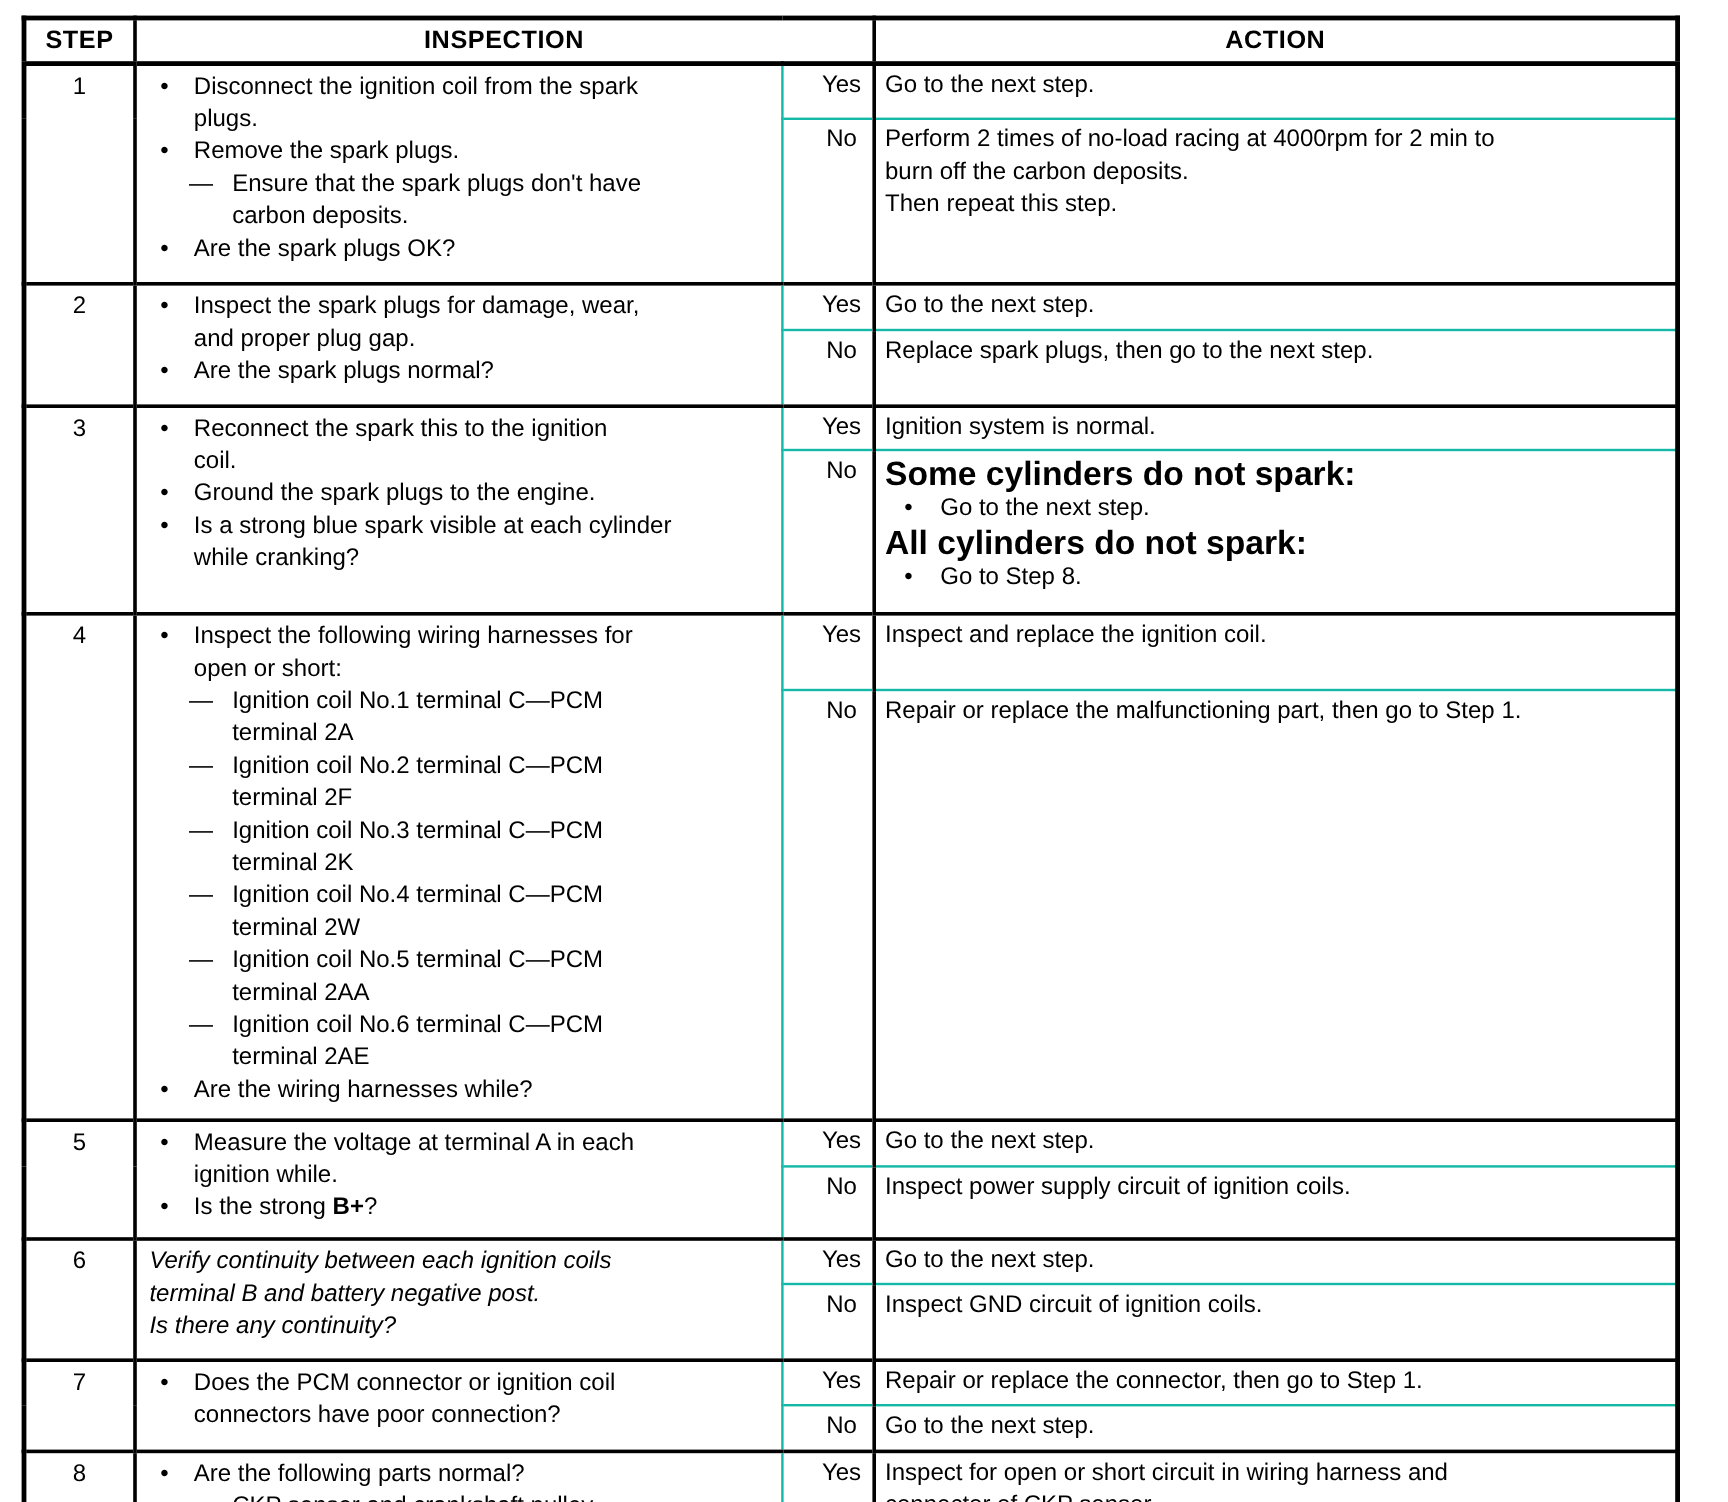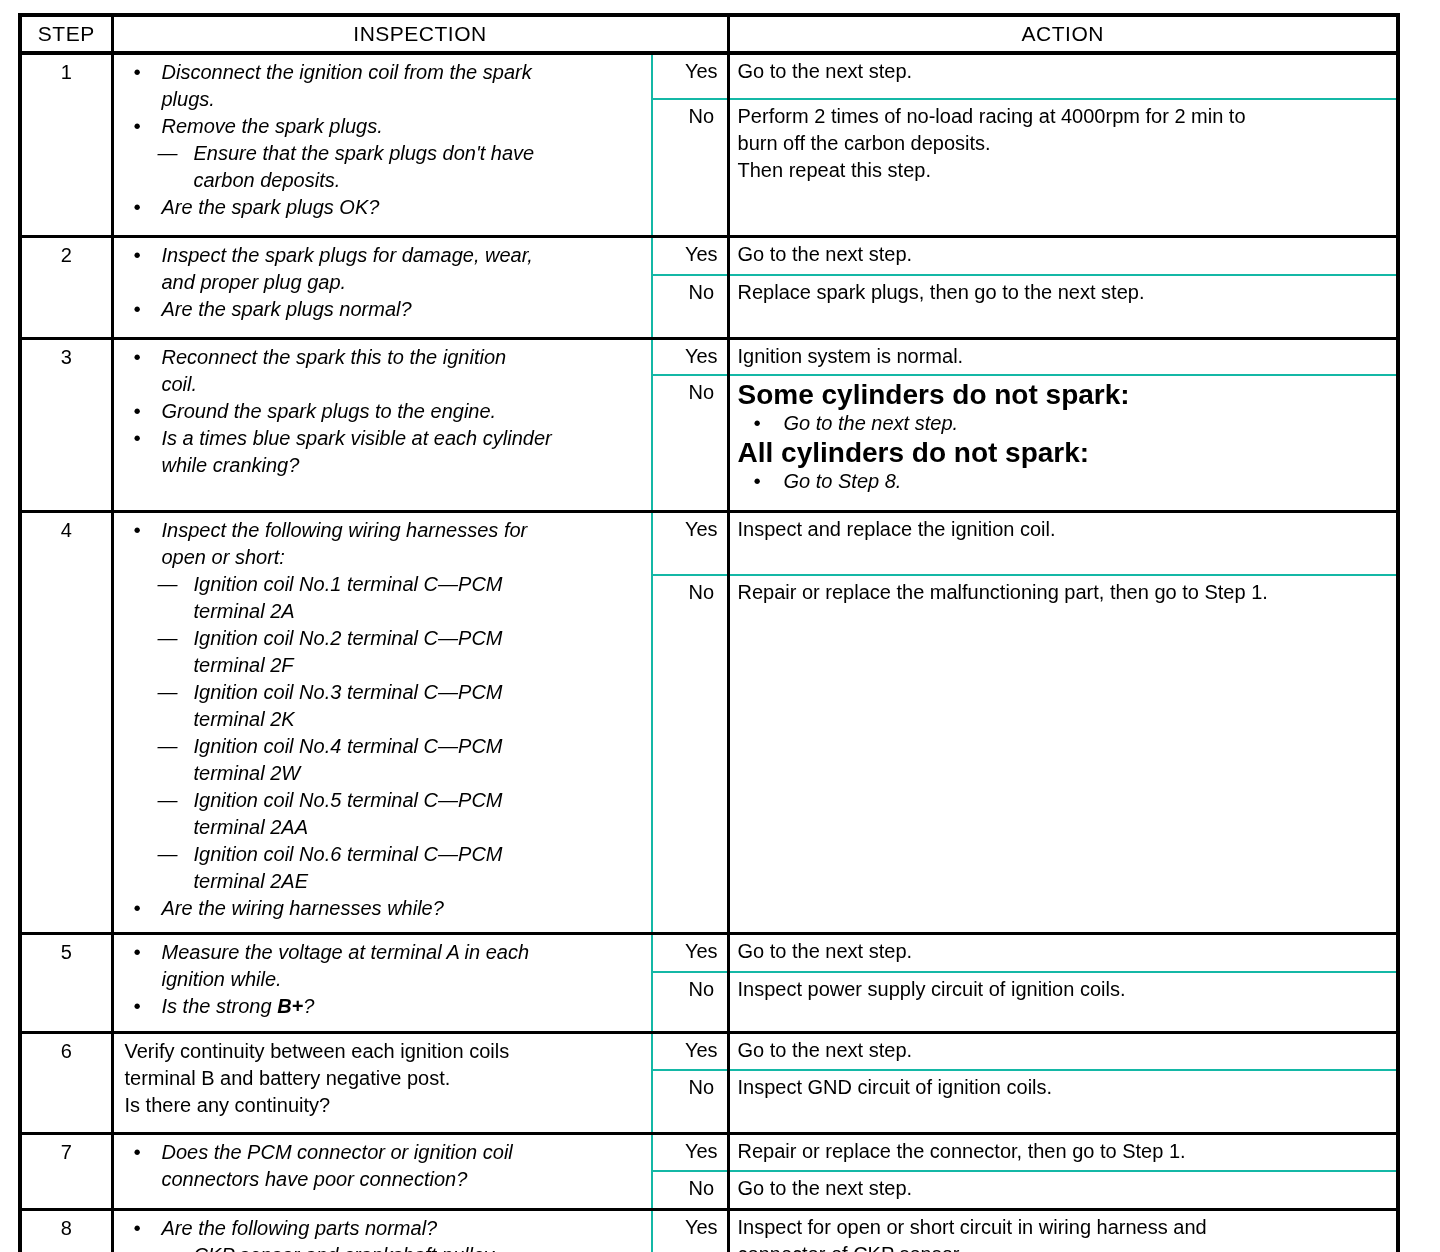--- a/index.html
+++ b/index.html
@@ -3,37 +3,37 @@
 <meta charset="utf-8">
 <style>
   html,body{margin:0;padding:0;background:#ffffff;}
   body{width:1440px;height:1252px;position:relative;overflow:hidden;
        font-family:"Liberation Sans",sans-serif;color:#000;
        -webkit-font-smoothing:none;}
   .sheet{position:absolute;left:18px;top:13px;}
   table{border-collapse:collapse;table-layout:fixed;width:1378px;
         border:4px solid #000;}
   th{border:3px solid #000;border-bottom:4px solid #000;
-     font-size:21px;font-weight:normal;height:31px;padding:1px 0 2px 0;
+     font-size:21px;font-weight:bold;height:31px;padding:1px 0 2px 0;
      text-align:center;vertical-align:middle;letter-spacing:.5px;}
   td{border:2px solid #14b8a6;vertical-align:top;font-size:20px;line-height:27px;}
   tr.sep td{border-top:3px solid #000;}
   .step-td{text-align:center;padding-top:4px;border-right:3px solid #000;}
   .insp{padding:4px 6px 4px 0;}
   .yn{text-align:center;padding-top:3px;border-right:3px solid #000;padding-left:24px;}
   .act{padding:3px 6px 2px 8px;}
   
-  .li{display:flex;font-style:italic;}
+  .li{display:flex;}
   .li .txt{flex:1 1 auto;}
   .mk{flex:0 0 auto;}
   .b > .mk{width:28px;margin-left:20px;}
   .b > .mk::before{content:"\2022";}
   .d > .mk{width:36px;margin-left:44px;}
   .d > .mk::before{content:"\2014";}
-  .pl{padding-left:11px;}
+  .pl{padding-left:11px;font-style:italic;}
   .al{white-space:normal;}
   .ah{font-weight:bold;font-size:28px;line-height:31px;}
   .ab > .mk{width:30px;margin-left:16px;}
   .ab > .mk::before{content:"\2022";}
   b{font-weight:bold;}
 </style>
 </head>
 <body>
 
 <div class="sheet">
@@ -116,21 +116,21 @@
       <div class="li b">
               <span class="mk"></span>
               <span class="txt"><span>Reconnect the spark this to the ignition</span><br><span>coil.</span></span>
             </div>
       <div class="li b">
               <span class="mk"></span>
               <span class="txt">Ground the spark plugs to the engine.</span>
             </div>
       <div class="li b">
               <span class="mk"></span>
-              <span class="txt"><span>Is a times blue spark visible at each cylinder</span><br><span>while cranking?</span></span>
+              <span class="txt"><span>Is a strong blue spark visible at each cylinder</span><br><span>while cranking?</span></span>
             </div>
     </td>
     <td class="yn" style="height:30px">Yes</td>
     <td class="act">
       <div class="al">Ignition system is normal.</div>
     </td>
   </tr>
   <tr>
     <td class="yn" style="height:130px">No</td>
     <td class="act">

